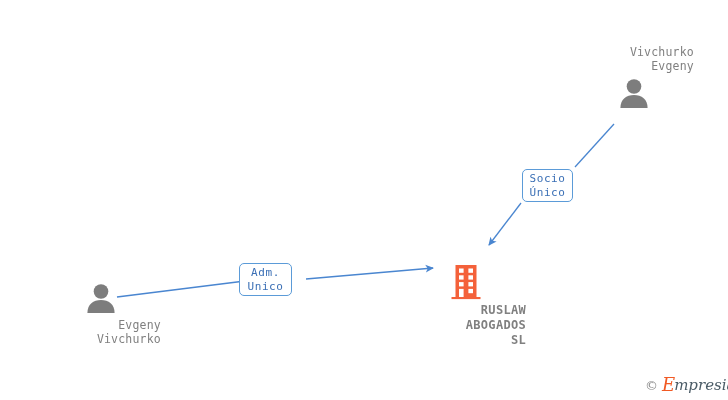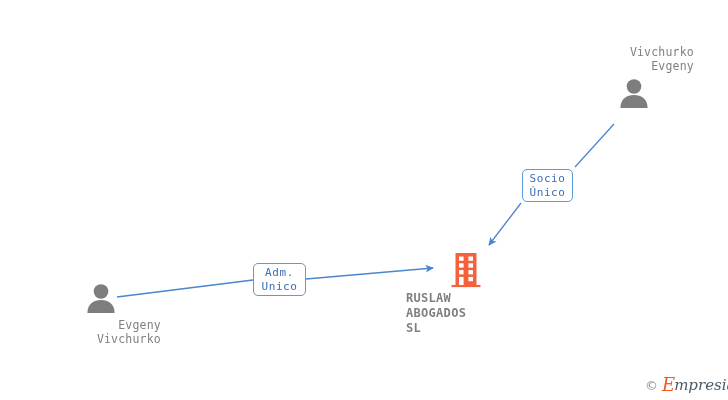--- a/index.html
+++ b/index.html
@@ -47,23 +47,23 @@
   }
   #person-left { left: 41px; top: 283px; }
   #person-left .person-label { margin-top: 5px; }
   #person-right { left: 574px; top: 45px; }
   #person-right .person-icon { margin-top: 5px; }
 
   
   #company-node {
     position: absolute;
     left: 406px;
-    top: 252px;
+    top: 264px;
     width: 120px;
-    text-align: left;
+    text-align: right;
   }
   .company-icon {
     width: 30px;
     height: 36px;
     display: block;
     margin: 0 auto;
   }
   .company-label {
     font-family: "DejaVu Sans Mono", monospace;
     font-size: 12px;
@@ -84,21 +84,21 @@
     background: #ffffff;
     font-family: "DejaVu Sans Mono", monospace;
     font-size: 11px;
     line-height: 14px;
     color: #3a6fb5;
     text-align: center;
     padding-top: 2px;
     letter-spacing: 0.6px;
     white-space: pre-line;
   }
-  #label-adm-unico { left: 253px; top: 263px; width: 53px; height: 33px; }
+  #label-adm-unico { left: 239px; top: 263px; width: 53px; height: 33px; }
   #label-socio-unico { left: 522px; top: 169px; width: 51px; height: 33px; }
 
   
   #watermark {
     position: absolute;
     left: 645px;
     top: 375px;
     height: 20px;
     display: flex;
     align-items: center;

